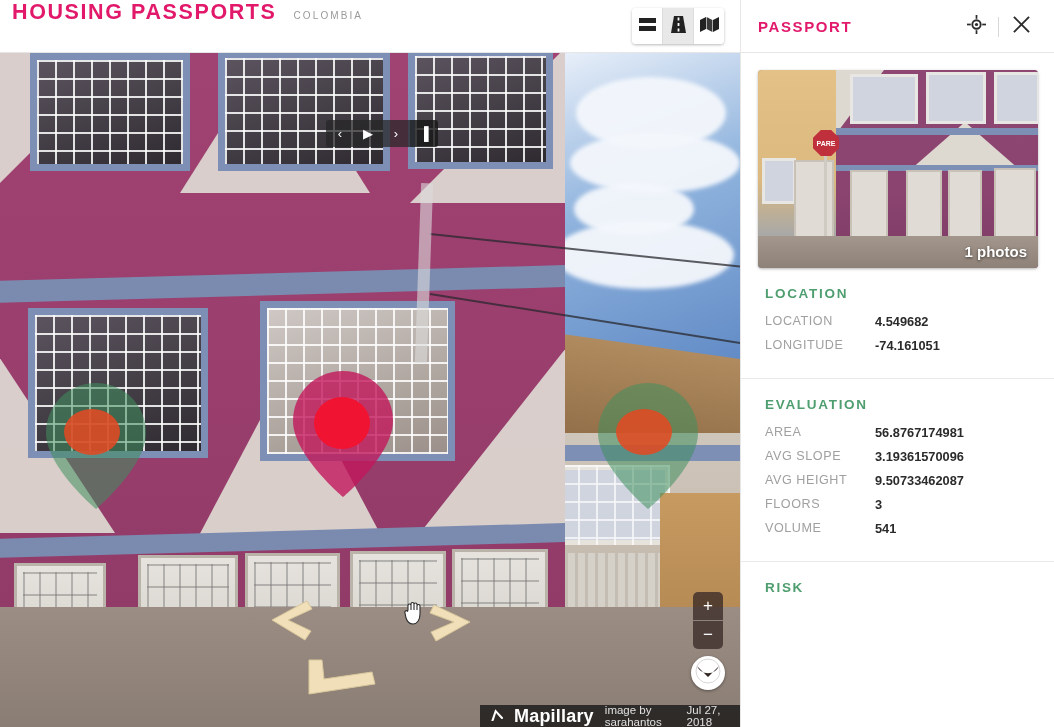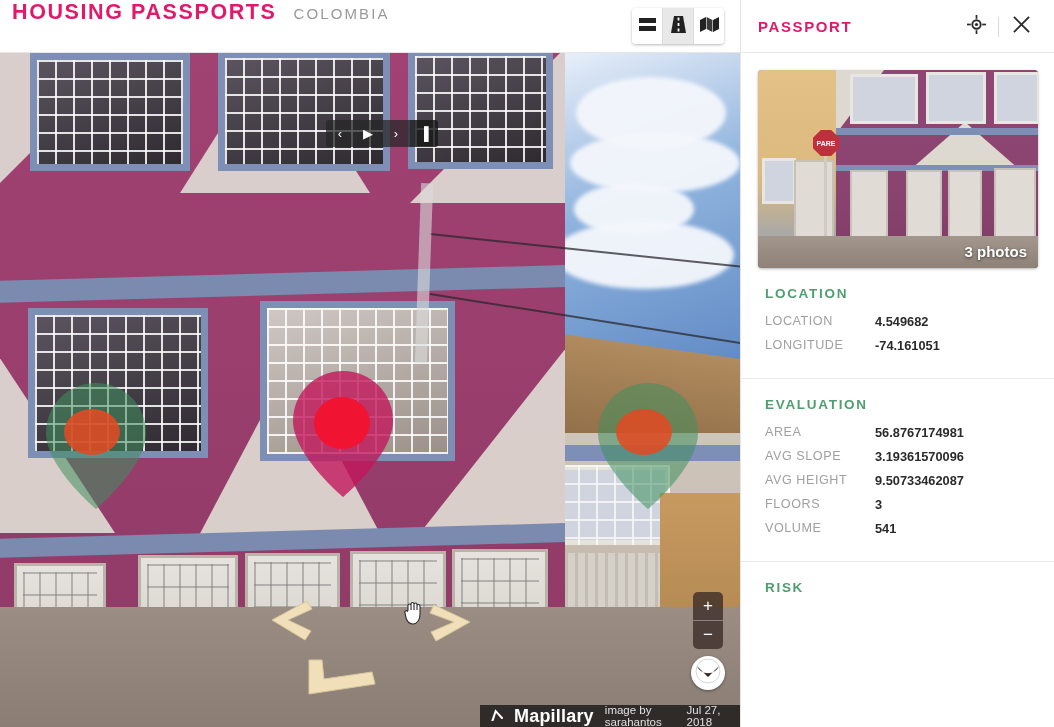--- a/index.html
+++ b/index.html
@@ -19,21 +19,21 @@
   }
   .brand-wrap {
     display: flex; align-items: baseline; gap: 17px;
     padding-left: 12px; width: 740px; height: 53px;
   }
   .brand-title {
     color: #e2196b; font-size: 21.5px; font-weight: bold;
     letter-spacing: 1.6px;
   }
   .brand-sub {
-    color: #9a9a9a; font-size: 15px; letter-spacing: 2.1px;
+    color: #9a9a9a; font-size: 10px; letter-spacing: 2.1px;
   }
   .view-toggle {
     position: absolute; left: 632px; top: 8px;
     display: flex; height: 36px;
     border-radius: 4px; overflow: hidden;
     box-shadow: 0 1px 3px rgba(0,0,0,0.28);
     background: #fff;
   }
   .vt-btn {
     width: 30px; height: 36px;
@@ -490,21 +490,21 @@
         <div class="t-win" style="left:4px;top:88px;width:34px;height:46px;"></div>
         <div class="t-door" style="left:36px;top:90px;width:40px;height:96px;"></div>
         <div class="t-door" style="left:92px;top:100px;width:38px;height:88px;"></div>
         <div class="t-door" style="left:148px;top:100px;width:36px;height:88px;"></div>
         <div class="t-door" style="left:190px;top:100px;width:34px;height:88px;"></div>
         <div class="t-door" style="left:236px;top:98px;width:42px;height:90px;"></div>
         <div class="t-pole"></div>
         <div class="t-stop">PARE</div>
         <div class="t-ground"></div>
       </div>
-      <span class="thumb-label">3 photos</span>
+      <span class="thumb-label">1 photos</span>
     </div>
 
     <div class="section">
       <div class="sec-title">LOCATION</div>
       <div class="rows">
         <div class="row">
           <div class="row-label">LOCATION</div>
           <div class="row-value">4.549682</div>
         </div>
         <div class="row">

